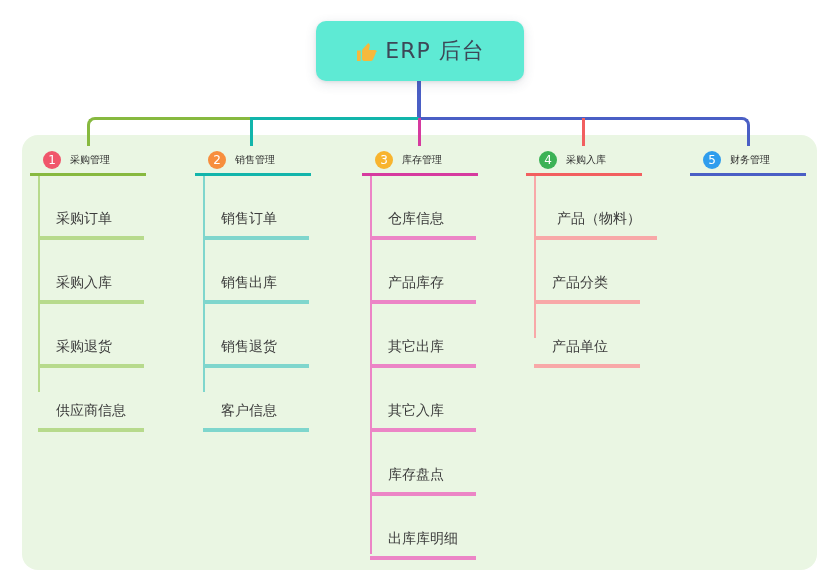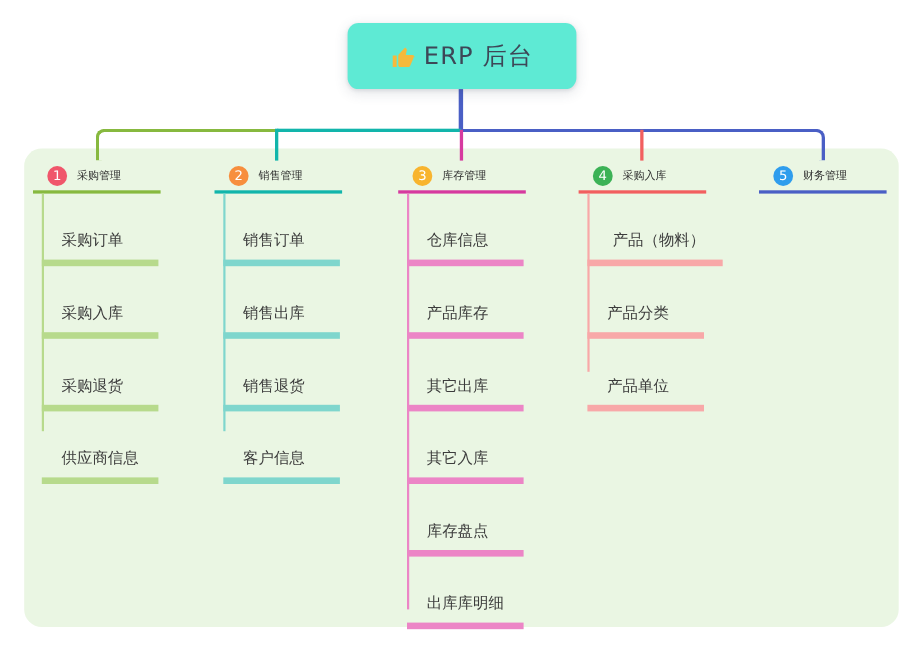--- a/index.html
+++ b/index.html
@@ -44,21 +44,21 @@
   }
   .badge{
     width:18px;height:18px;border-radius:50%;margin-left:13px;flex:0 0 18px;
     display:flex;align-items:center;justify-content:center;
     color:#fff;font-size:12px;line-height:1;
   }
   .branch-label{margin-left:9px;font-size:10px;color:#2f2f2f;white-space:nowrap;}
   .children{position:relative;margin-left:8px;}
   .trunk{position:absolute;left:0;top:0;width:2px;}
   .child{
-    height:52px;border-bottom:6px solid #be185d;width:-moz-fit-content;width:fit-content;
+    height:52px;border-bottom:4px solid #be185d;width:-moz-fit-content;width:fit-content;
     min-width:72px;display:flex;align-items:flex-end;
     padding:0 16px 8px 18px;box-sizing:content-box;white-space:nowrap;
   }
   .child-label{font-size:14px;color:#3c3c3c;}
 </style>
 </head>
 <body style="background: rgb(255, 255, 255);">
 
 <div class="panel" style="background: rgb(234, 246, 227);"></div>
 

